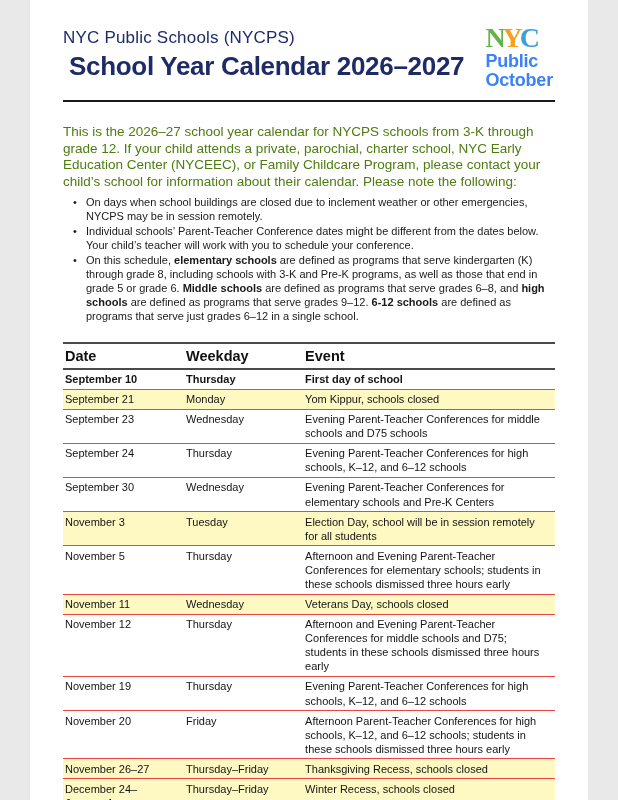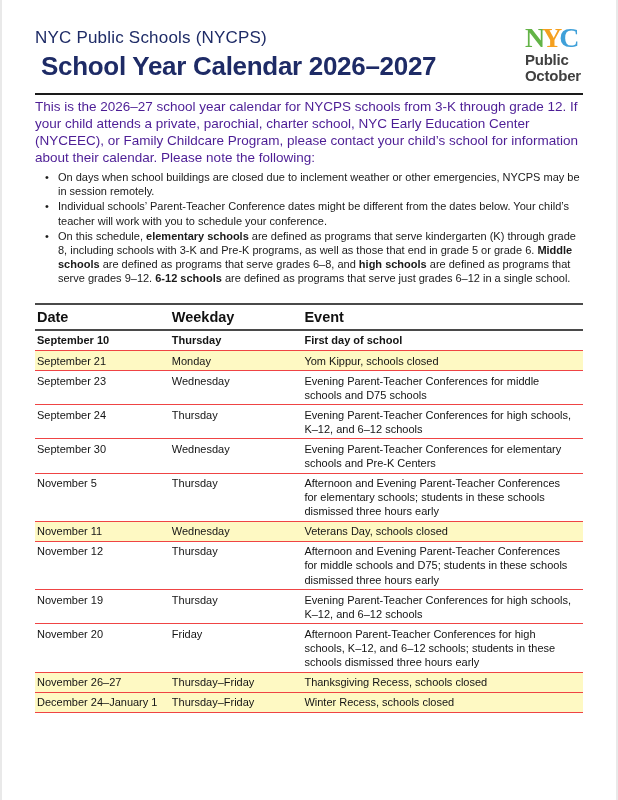--- a/index.html
+++ b/index.html
@@ -1,40 +1,40 @@
 <!DOCTYPE html>
 <html><head>
 <meta charset="utf-8">
 <style>
   * { margin: 0; padding: 0; box-sizing: border-box; }
   html, body { background: #e9e9e9; }
   .page {
-    width: 614px;
+    width: 558px;
     height: 800px;
     background: #ffffff;
     font-family: "Liberation Sans", sans-serif;
     color: #1a1a1a;
     position: relative;
     margin: 0 auto;
     overflow: hidden;
   }
   .content { padding: 24px 33px 0 33px; }
 
   
   .header-row { display: flex; justify-content: space-between; align-items: flex-start; }
   .titles { padding-top: 4px; }
   .suptitle { font-size: 17px; font-weight: 400; color: #1e2b66; letter-spacing: .2px; }
   .page-title { font-size: 26px; font-weight: 700; color: #1e2b66; margin-top: 3px; letter-spacing: -.3px; margin-left: 6px; }
   .logo { text-align: left; line-height: 1; padding-right: 2px; }
   .logo-nyc { font-size: 28px; font-weight: 900; letter-spacing: -3px; font-family: Liberation Serif, serif; }
-  .logo-word { font-size: 15px; font-weight: 700; color: #404040; line-height: 1.08; letter-spacing: -.2px; }
+  .logo-word { font-size: 18px; font-weight: 700; color: #3b82f6; line-height: 1.08; letter-spacing: -.2px; }
   .divider { border: none; border-top: 2px solid #1a1a1a; margin-top: 9px; }
 
   
-  .intro { font-size: 13.5px; line-height: 1.24; margin-top: 4px; color: #4c1d95; }
+  .intro { font-size: 13.5px; line-height: 1.24; margin-top: 22px; color: #4d7c0f; }
 
   
   .notes { list-style: none; margin-top: 4px; }
   .notes li { display: flex; font-size: 11px; line-height: 1.28; margin-bottom: 1px; }
   .notes .marker { width: 13px; margin-left: 10px; flex: 0 0 13px; font-size: 11px; }
   .notes .note-text { flex: 1; }
   .notes b { font-weight: 700; }
 
   
   table.calendar { width: 100%; border-collapse: collapse; margin-top: 18px; table-layout: fixed; }
@@ -125,20 +125,25 @@
           <tr>
             <td>September 24</td>
             <td>Thursday</td>
             <td>Evening Parent-Teacher Conferences for high schools, K–12, and 6–12 schools</td>
           </tr>
           <tr>
             <td>September 30</td>
             <td>Wednesday</td>
             <td>Evening Parent-Teacher Conferences for elementary schools and Pre-K Centers</td>
           </tr>
+          <tr class="shaded">
+            <td>November 3</td>
+            <td>Tuesday</td>
+            <td>Election Day, school will be in session remotely for all students</td>
+          </tr>
           <tr>
             <td>November 5</td>
             <td>Thursday</td>
             <td>Afternoon and Evening Parent-Teacher Conferences for elementary schools; students in these schools dismissed three hours early</td>
           </tr>
           <tr class="shaded">
             <td>November 11</td>
             <td>Wednesday</td>
             <td>Veterans Day, schools closed</td>
           </tr>

